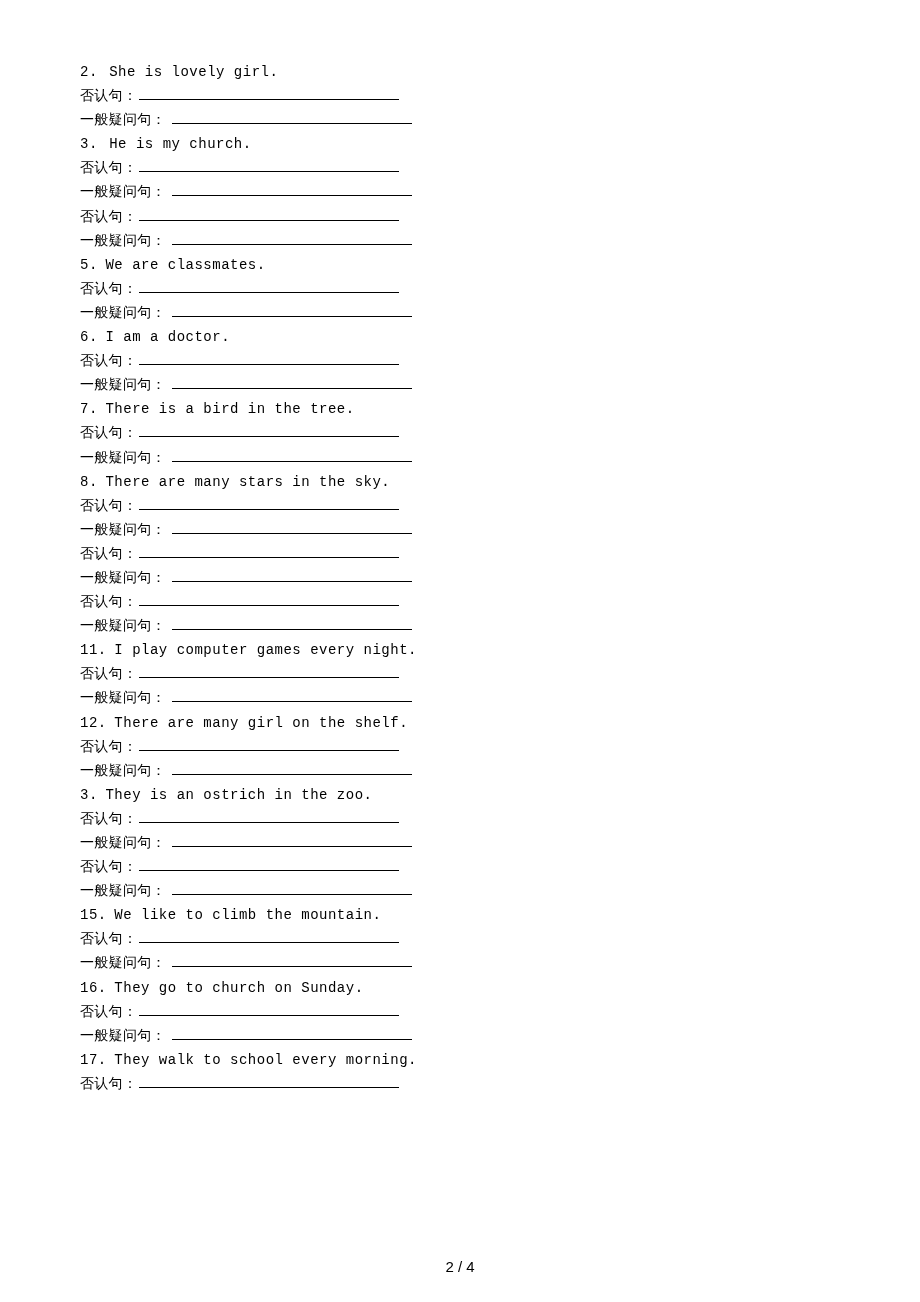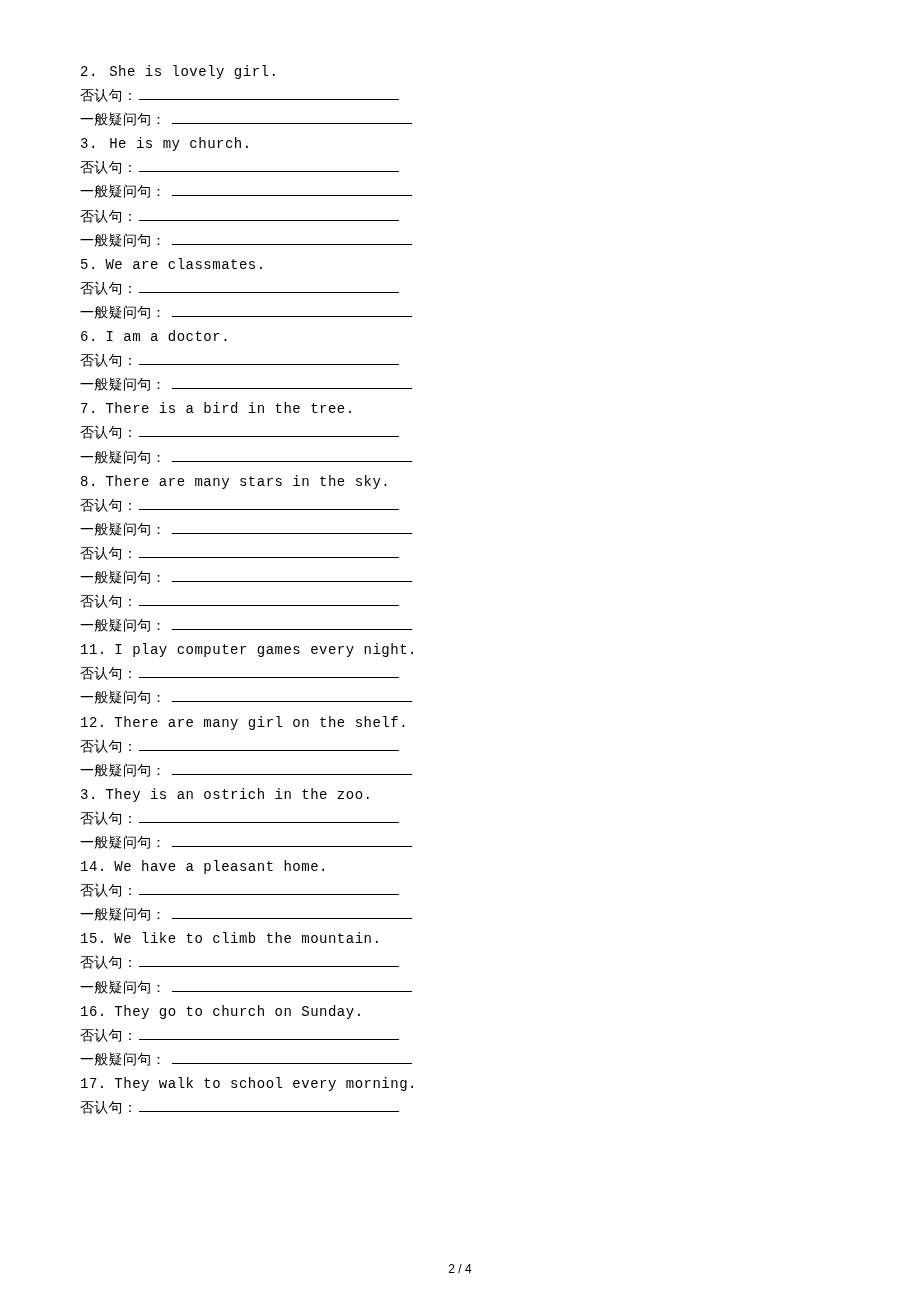--- a/index.html
+++ b/index.html
@@ -46,21 +46,21 @@
   }
   .row {
     white-space: nowrap;
   }
   .footer {
     position: absolute;
     bottom: 22px;
     left: 0;
     width: 100%;
     text-align: center;
-    font-size: 12px;
+    font-size: 15px;
     font-family: Arial, sans-serif;
   }
 </style>
 </head>
 <body>
 
 <div class="page">
   <div class="content" id="content">
       <div class="row"><span class="q-text">2.</span><span style="white-space: pre;">   </span><span class="q-text">She is lovely girl.</span></div>
       <div class="row"><span class="cn">否认句：</span><span class="blank-line"></span></div>
@@ -88,21 +88,20 @@
       <div class="row"><span class="cn">一般疑问句：</span><span>&nbsp;</span><span class="blank-line-short"></span></div>
       <div class="row"><span class="q-text">11.</span><span style="white-space: pre;">  </span><span class="q-text">I play computer games every night.</span></div>
       <div class="row"><span class="cn">否认句：</span><span class="blank-line"></span></div>
       <div class="row"><span class="cn">一般疑问句：</span><span>&nbsp;</span><span class="blank-line-short"></span></div>
       <div class="row"><span class="q-text"> 12.</span><span style="white-space: pre;">  </span><span class="q-text">There are many girl on the shelf.</span></div>
       <div class="row"><span class="cn">否认句：</span><span class="blank-line"></span></div>
       <div class="row"><span class="cn">一般疑问句：</span><span>&nbsp;</span><span class="blank-line-short"></span></div>
       <div class="row"><span class="q-text">3.</span><span style="white-space: pre;">  </span><span class="q-text">They is an ostrich in the zoo.</span></div>
       <div class="row"><span class="cn">否认句：</span><span class="blank-line"></span></div>
       <div class="row"><span class="cn">一般疑问句：</span><span>&nbsp;</span><span class="blank-line-short"></span></div>
-      <div class="row"><span class="q-text">14.</span><span style="white-space: pre;">  </span><span class="q-text">We have a pleasant home.</span></div>
       <div class="row"><span class="cn">否认句：</span><span class="blank-line"></span></div>
       <div class="row"><span class="cn">一般疑问句：</span><span>&nbsp;</span><span class="blank-line-short"></span></div>
       <div class="row"><span class="q-text">15.</span><span style="white-space: pre;">  </span><span class="q-text">We like to climb the mountain.</span></div>
       <div class="row"><span class="cn">否认句：</span><span class="blank-line"></span></div>
       <div class="row"><span class="cn">一般疑问句：</span><span>&nbsp;</span><span class="blank-line-short"></span></div>
       <div class="row"><span class="q-text">16.</span><span style="white-space: pre;">  </span><span class="q-text">They go to church on Sunday.</span></div>
       <div class="row"><span class="cn">否认句：</span><span class="blank-line"></span></div>
       <div class="row"><span class="cn">一般疑问句：</span><span>&nbsp;</span><span class="blank-line-short"></span></div>
       <div class="row"><span class="q-text">17.</span><span style="white-space: pre;">  </span><span class="q-text">They walk to school every morning.</span></div>
       <div class="row"><span class="cn">否认句：</span><span class="blank-line"></span></div>

